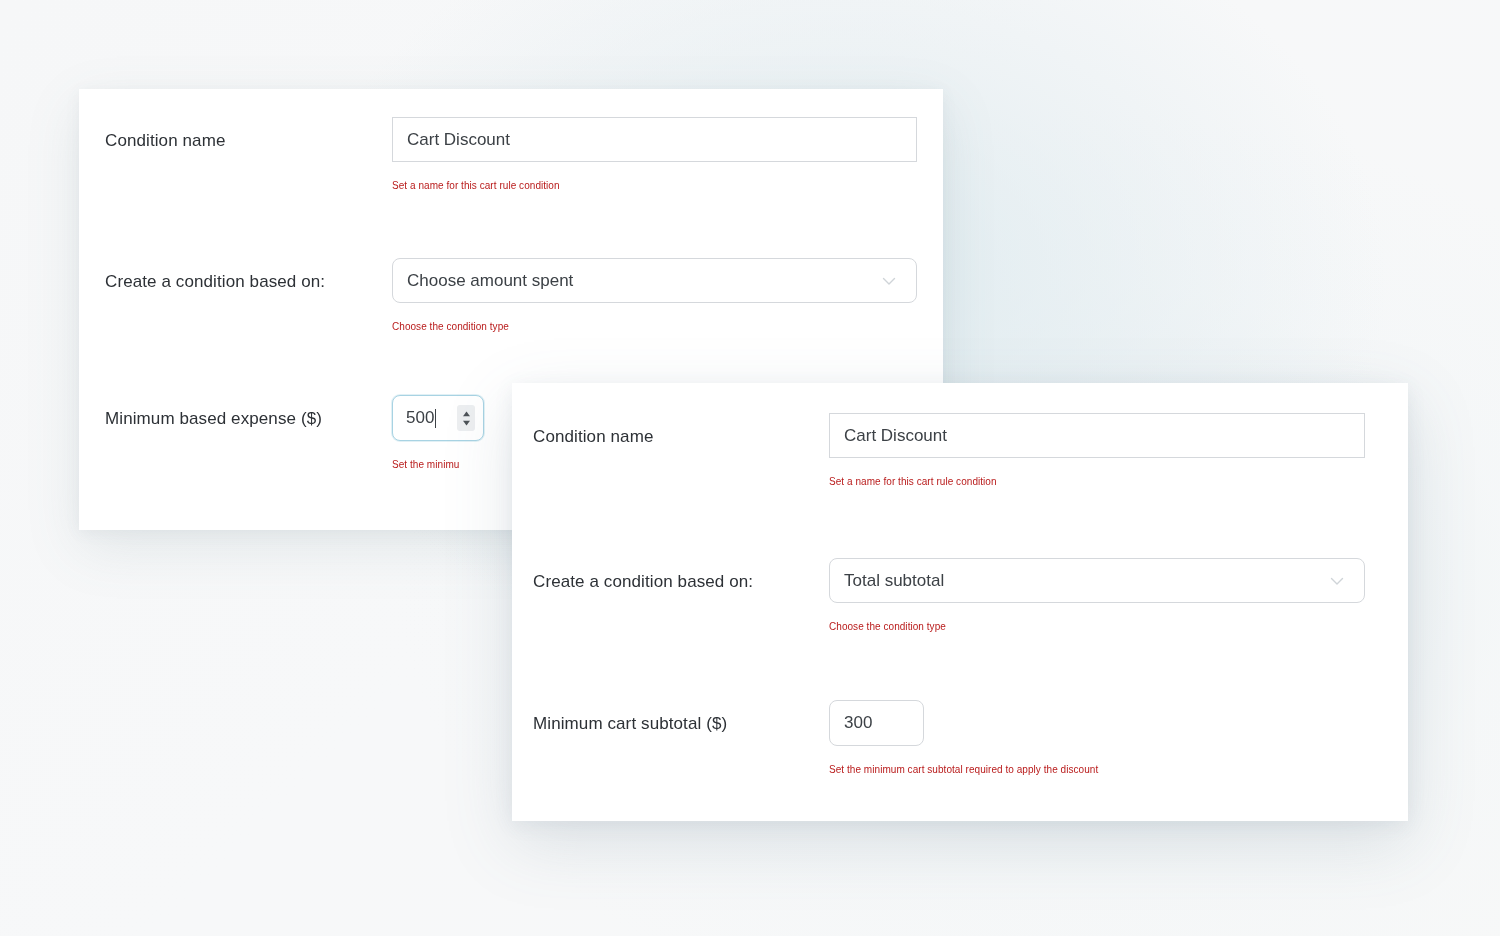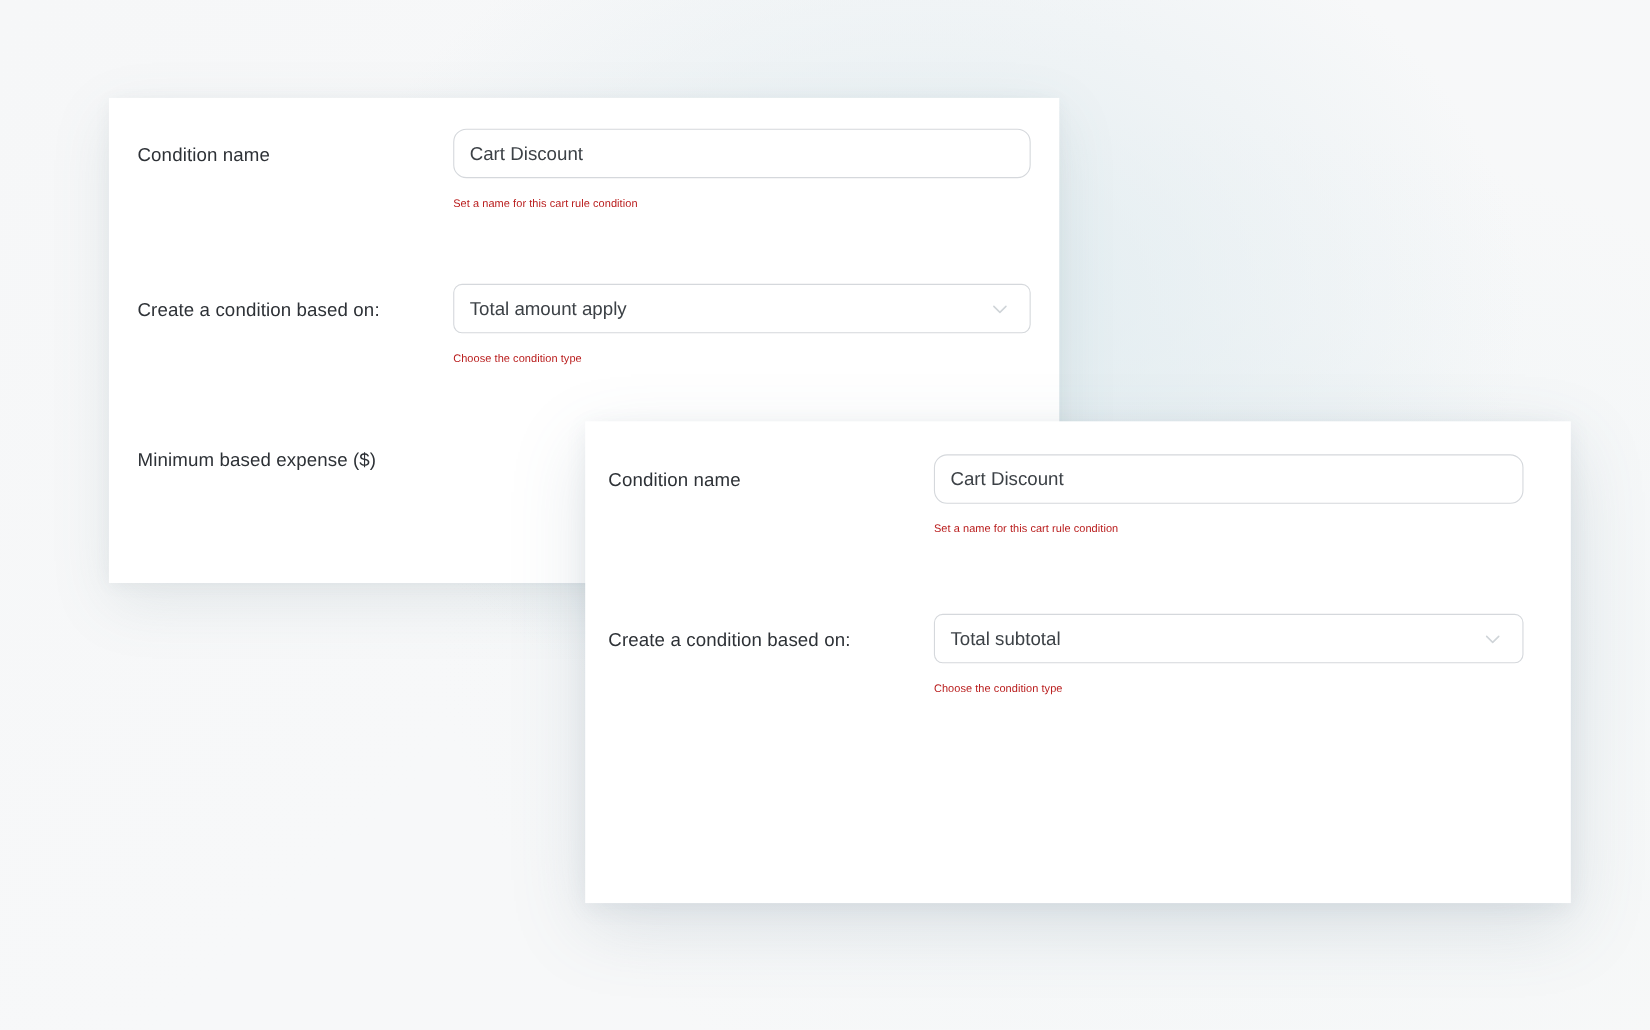--- a/index.html
+++ b/index.html
@@ -72,21 +72,21 @@
     font-size: 10px;
     line-height: 20px;
     letter-spacing: 0.05px;
     margin-top: 14px;
     white-space: nowrap;
   }
 
   
   .text-input {
     border: 1px solid #d5d8dc;
-    border-radius: 12px;
+    border-radius: 0;
     background: #fff;
     color: #3c4146;
     font-family: "Liberation Sans", sans-serif;
     font-size: 17px;
     line-height: 22px;
     padding: 0 14px;
     display: flex;
     align-items: center;
     outline: none;
   }
@@ -183,21 +183,21 @@
   #row-back-min   .field-label { width: 287px; }
 
   
   #row-front-name  { left: 21px; top: 30px; }
   #row-front-type  { left: 21px; top: 175px; }
   #row-front-min   { left: 21px; top: 317px; }
   #row-front-name .field-label { width: 296px; }
   #row-front-type .field-label { width: 296px; }
   #row-front-min  .field-label { width: 296px; }
 
-  .clipped { overflow: hidden; margin-left: 20px; }
+  .clipped { overflow: hidden; }
 </style>
 </head>
 <body>
 
 <div id="backdrop"></div>
 
 <section class="panel clipped" id="panel-back">
 
   <div class="form-row" id="row-back-name">
     <div class="field-label">Condition name</div>
@@ -206,33 +206,48 @@
         <span>Cart Discount</span>
       </div>
       <div class="help-text">Set a name for this cart rule condition</div>
     </div>
   </div>
 
   <div class="form-row" id="row-back-type">
     <div class="field-label">Create a condition based on:</div>
     <div class="field-col">
       <div class="select-input wide">
-        <span>Total amount apply</span>
+        <span>Choose amount spent</span>
         <span class="chevron">
           <svg width="22" height="22" viewBox="0 0 22 22" fill="none">
             <path d="M5.5 8.5 L11 14 L16.5 8.5" stroke="#cfd4d8" stroke-width="1.4" stroke-linecap="round" stroke-linejoin="round"></path>
           </svg>
         </span>
       </div>
       <div class="help-text">Choose the condition type</div>
     </div>
   </div>
 
   <div class="form-row" id="row-back-min">
     <div class="field-label">Minimum based expense ($)</div>
+    <div class="field-col">
+      <div class="num-input-focus">
+        <span class="num-value">500</span>
+          <span class="caret"></span>
+        <span class="spinner">
+          <svg class="spin-arrow" width="9" height="6" viewBox="0 0 9 6">
+            <path d="M4.5 0.6 L8 5.2 L1 5.2 Z" fill="#4d5257"></path>
+          </svg>
+          <svg class="spin-arrow" width="9" height="6" viewBox="0 0 9 6">
+            <path d="M4.5 5.4 L1 0.8 L8 0.8 Z" fill="#4d5257"></path>
+          </svg>
+        </span>
+      </div>
+      <div class="help-text">Set the minimu</div>
+    </div>
   </div>
 
 </section>
 
 <section class="panel clipped" id="panel-front">
 
   <div class="form-row" id="row-front-name">
     <div class="field-label">Condition name</div>
     <div class="field-col">
       <div class="text-input wide2">
@@ -250,14 +265,23 @@
         <span class="chevron">
           <svg width="22" height="22" viewBox="0 0 22 22" fill="none">
             <path d="M5.5 8.5 L11 14 L16.5 8.5" stroke="#cfd4d8" stroke-width="1.4" stroke-linecap="round" stroke-linejoin="round"></path>
           </svg>
         </span>
       </div>
       <div class="help-text">Choose the condition type</div>
     </div>
   </div>
 
+  <div class="form-row" id="row-front-min">
+    <div class="field-label">Minimum cart subtotal ($)</div>
+    <div class="field-col">
+      <div class="num-input">
+        <span>300</span>
+      </div>
+      <div class="help-text">Set the minimum cart subtotal required to apply the discount</div>
+    </div>
+  </div>
 
 </section>
 
 </body></html>

